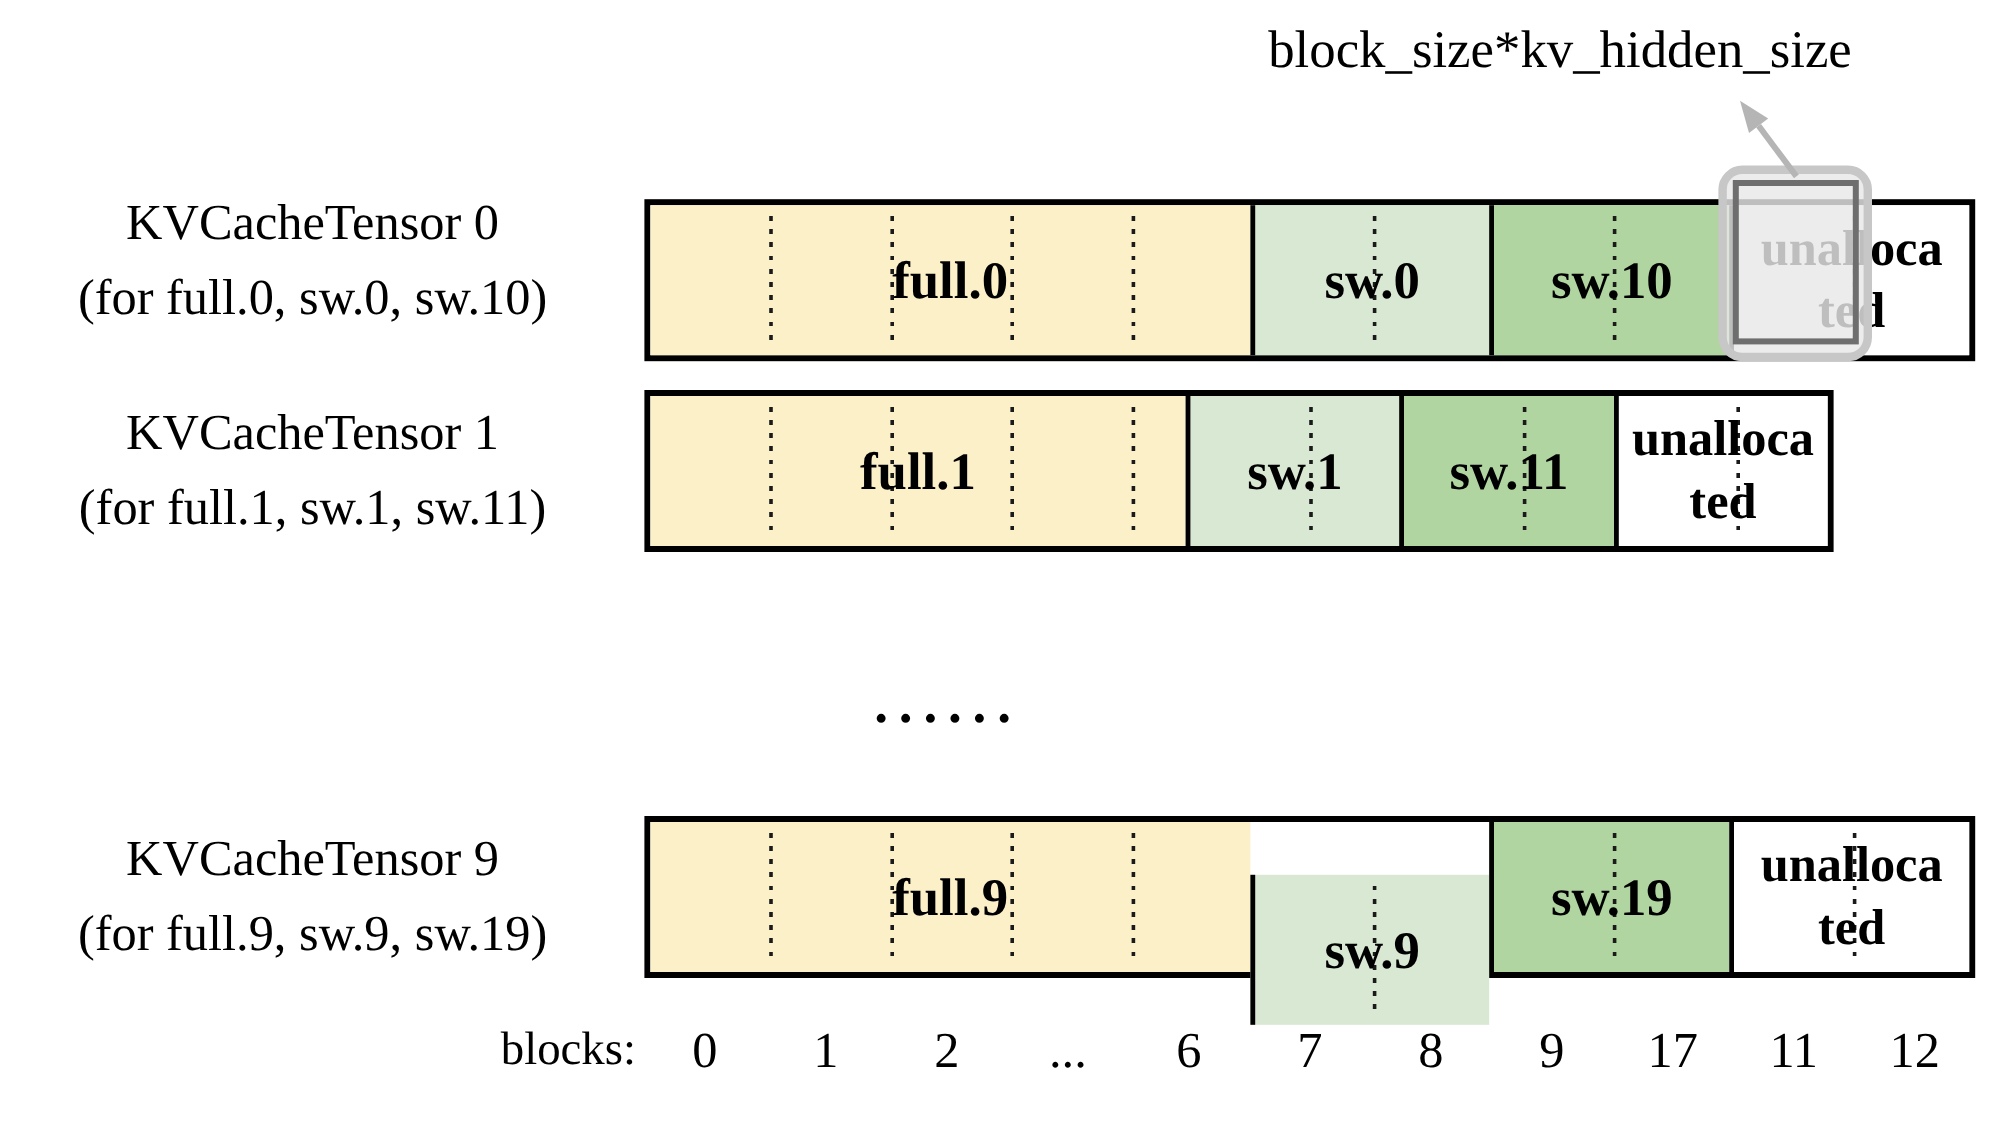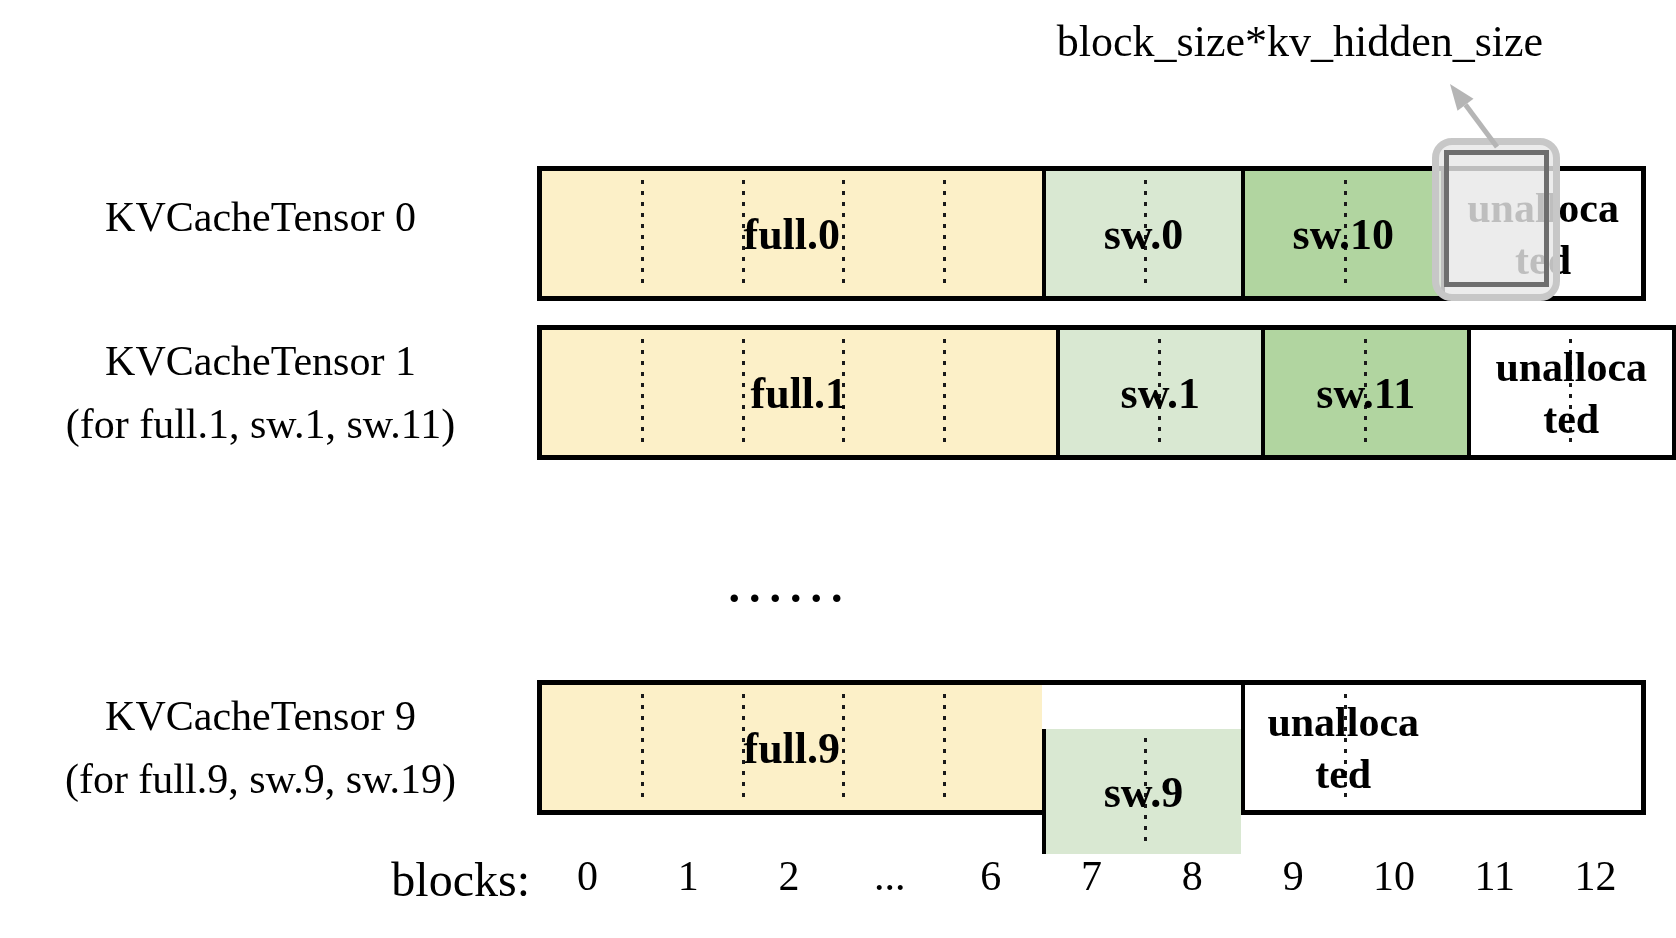--- a/index.html
+++ b/index.html
@@ -32,21 +32,21 @@
     position:absolute; left:50%; top:50%; transform:translate(-50%,-50%);
     font-weight:bold; font-size:44px; white-space:nowrap; z-index:2;
   }
   .region-label.wrapped { white-space:pre-line; line-height:1.25; text-align:center; }
   .ellipsis {
     position:absolute; left:700px; top:560px; width:180px; text-align:center;
     font-weight:bold; font-size:46px; letter-spacing:9px; white-space:nowrap;
   }
   .axis-label {
     position:absolute; left:295px; top:852px; width:235px;
-    text-align:right; font-size:48px;
+    text-align:right; font-size:39px;
   }
   .axis-ticks { position:absolute; left:537px; top:852px; width:1109px; height:60px; }
   .tick {
     position:absolute; top:0; transform:translateX(-50%);
     font-size:42px; white-space:nowrap;
   }
   .hl-outer {
     position:absolute; box-sizing:border-box;
     border:7px solid #c7c7c7; border-radius:20px;
     background:rgba(232,232,232,0.82); z-index:3;
@@ -65,20 +65,21 @@
   <div class="title">block_size*kv_hidden_size</div>
 
   <svg class="arrow-svg" width="140" height="110" viewBox="0 0 140 110">
     <line x1="97" y1="77" x2="65.5" y2="34.8" stroke="#b5b5b5" stroke-width="5"></line>
     <polygon points="50,14 73.5,28.8 57.5,40.8" fill="#b5b5b5"></polygon>
   </svg>
 
   <div id="rows">
       <div class="tensor-label" style="top: 150px; height: 135px;">
         <div>KVCacheTensor 0</div>
+        <div>(for full.0, sw.0, sw.10)</div>
       </div>
       <div class="bar" style="left: 537px; top: 150px; width: 1109px; height: 135px; margin-top: 16px;">
         <div class="region" style="background: rgb(252, 240, 200); flex: 0 0 45.4545%;">
           <div class="slot-sep" style="left: 98.8182px;"></div>
           <div class="slot-sep" style="left: 199.636px;"></div>
           <div class="slot-sep" style="left: 300.455px;"></div>
           <div class="slot-sep" style="left: 401.273px;"></div>
           <div class="region-label">full.0</div>
         </div>
         <div class="region" style="background: rgb(217, 232, 210); flex: 0 0 18.1818%;">
@@ -94,21 +95,21 @@
           <div class="region-label wrapped" style="font-size: 42px;">unalloca
 ted</div>
         </div>
       </div>
       <div class="hl-outer" style="left: 1432.36px; top: 138px; width: 127.818px; height: 163px;"></div>
       <div class="hl-inner" style="left: 1444.36px; top: 150px; width: 104.818px; height: 137px;"></div>
       <div class="tensor-label" style="top: 325px; height: 135px;">
         <div>KVCacheTensor 1</div>
         <div>(for full.1, sw.1, sw.11)</div>
       </div>
-      <div class="bar" style="left: 537px; top: 325px; width: 1140px; height: 135px;">
+      <div class="bar" style="left: 537px; top: 325px; width: 991px; height: 135px;">
         <div class="region" style="background: rgb(252, 240, 200); flex: 0 0 45.4545%;">
           <div class="slot-sep" style="left: 98.8182px;"></div>
           <div class="slot-sep" style="left: 199.636px;"></div>
           <div class="slot-sep" style="left: 300.455px;"></div>
           <div class="slot-sep" style="left: 401.273px;"></div>
           <div class="region-label">full.1</div>
         </div>
         <div class="region" style="background: rgb(217, 232, 210); flex: 0 0 18.1818%;">
           <div class="slot-sep" style="left: 98.8182px;"></div>
           <div class="region-label">sw.1</div>
@@ -132,38 +133,42 @@
           <div class="slot-sep" style="left: 98.8182px;"></div>
           <div class="slot-sep" style="left: 199.636px;"></div>
           <div class="slot-sep" style="left: 300.455px;"></div>
           <div class="slot-sep" style="left: 401.273px;"></div>
           <div class="region-label">full.9</div>
         </div>
         <div class="region" style="background: rgb(217, 232, 210); flex: 0 0 18.1818%; margin-top: 44px;">
           <div class="slot-sep" style="left: 98.8182px;"></div>
           <div class="region-label">sw.9</div>
         </div>
+        <div class="region" style="background: rgb(177, 213, 160); flex: 0 0 18.1818%;">
+          <div class="slot-sep" style="left: 98.8182px;"></div>
+          <div class="region-label">sw.19</div>
+        </div>
         <div class="region" style="background: rgb(255, 255, 255); flex: 0 0 18.1818%;">
           <div class="slot-sep" style="left: 98.8182px;"></div>
           <div class="region-label wrapped" style="font-size: 42px;">unalloca
 ted</div>
         </div>
       </div>
     </div>
 
   <div class="ellipsis">......</div>
 
   <div class="axis-label">blocks:</div>
   <div class="axis-ticks" id="axis-ticks">
       <span class="tick" style="left: 50.4091px;">0</span>
       <span class="tick" style="left: 151.227px;">1</span>
       <span class="tick" style="left: 252.045px;">2</span>
       <span class="tick" style="left: 352.864px;">...</span>
       <span class="tick" style="left: 453.682px;">6</span>
       <span class="tick" style="left: 554.5px;">7</span>
       <span class="tick" style="left: 655.318px;">8</span>
       <span class="tick" style="left: 756.136px;">9</span>
-      <span class="tick" style="left: 856.955px;">10</span>
+      <span class="tick" style="left: 856.955px;">17</span>
       <span class="tick" style="left: 957.773px;">11</span>
       <span class="tick" style="left: 1058.59px;">12</span>
     </div>
 
 </div>
 
 </body></html>

